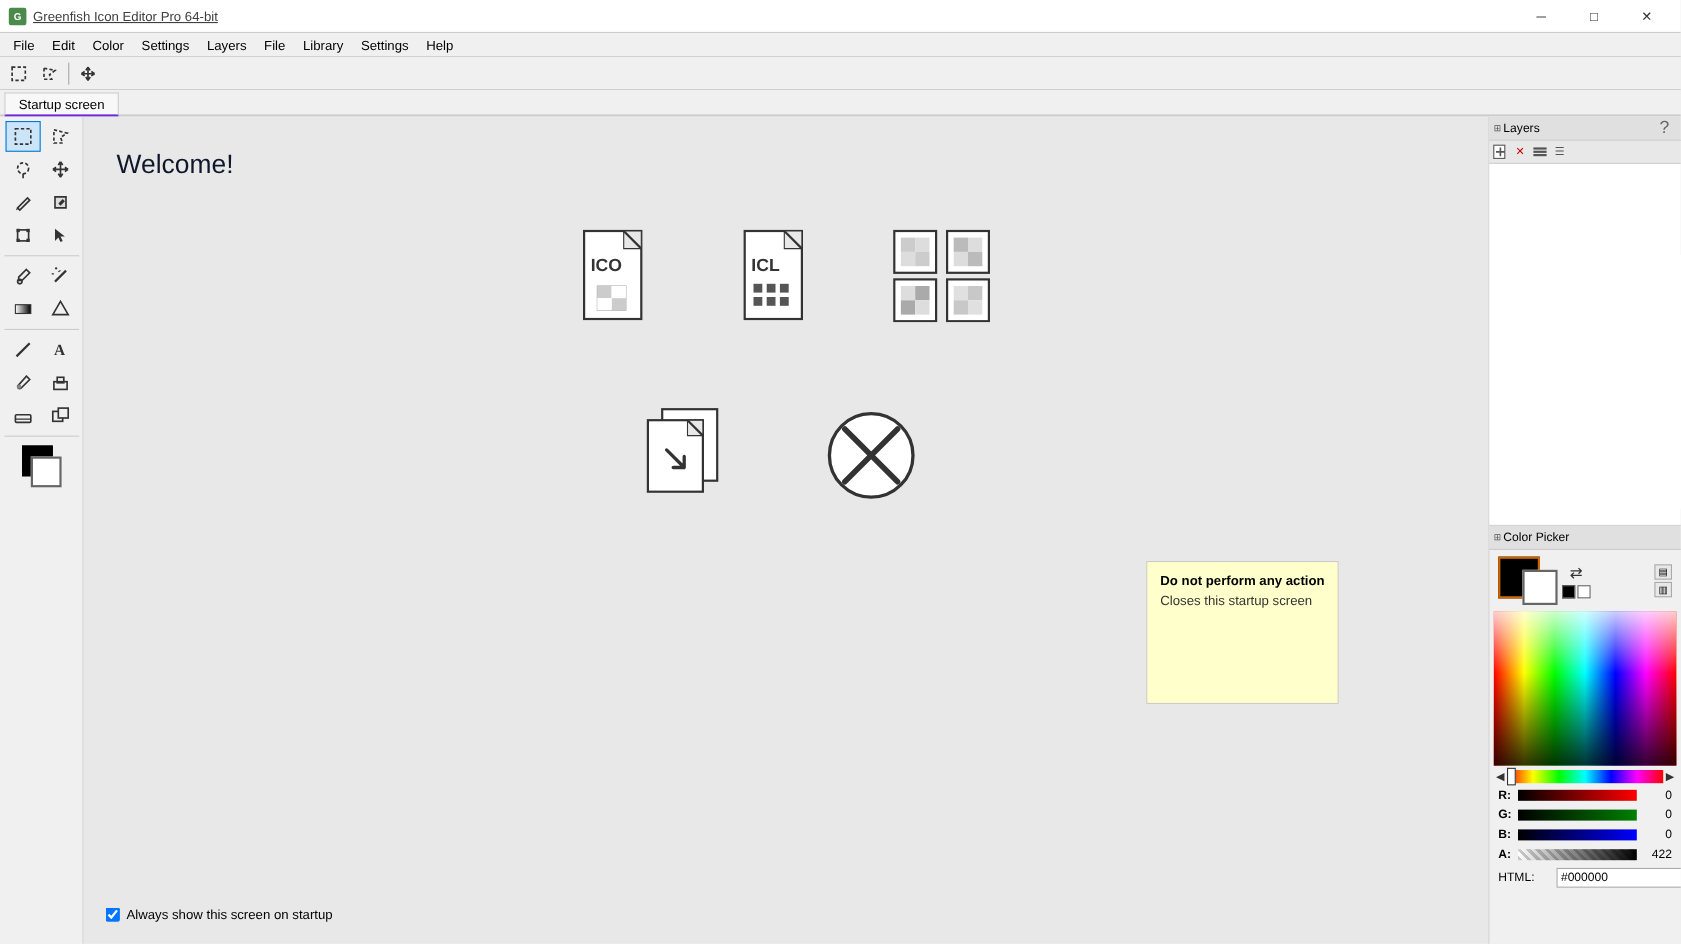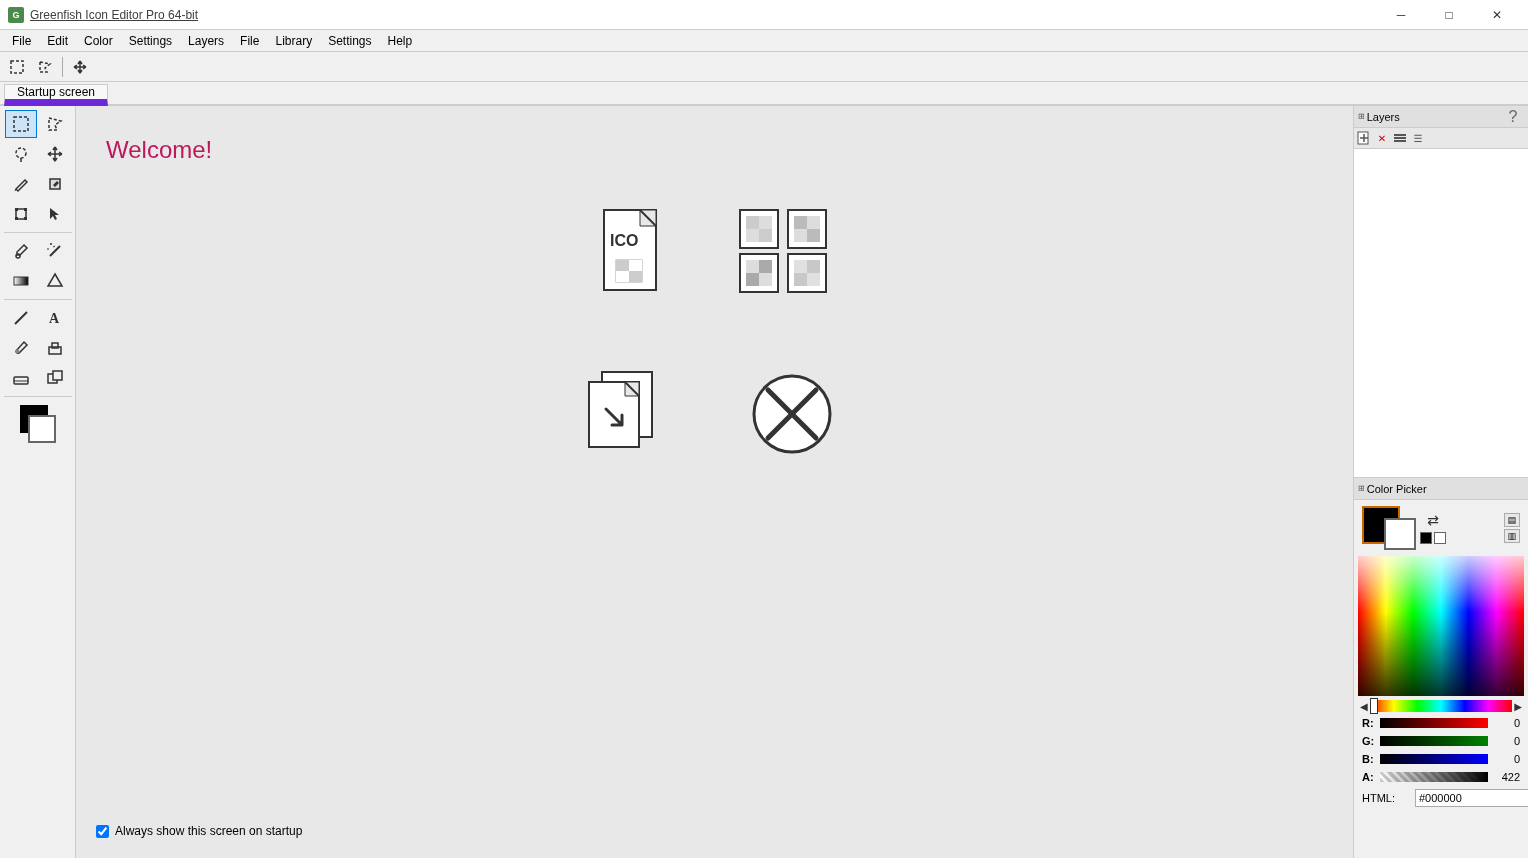--- a/index.html
+++ b/index.html
@@ -82,21 +82,21 @@
       background: #e0e0e0;
       border: 1px solid #ccc;
       border-bottom: none;
       margin-right: 2px;
       height: 22px;
       display: flex;
       align-items: center;
     }
     .tab.active {
       background: #f8f8f8;
-      border-bottom: 7px solid #6d28d9;
+      border-bottom: 2px solid #6d28d9;
       margin-bottom: -2px;
     }
 
     
     #main-layout {
       display: flex;
       height: calc(858px - 30px - 22px - 30px - 24px);
     }
 
     
@@ -162,21 +162,21 @@
 
     
     #welcome-panel {
       background: #e8e8e8;
       min-height: 100%;
       padding: 10px 20px 20px 10px;
     }
     #welcome-panel h1 {
       font-size: 24px;
       font-weight: normal;
-      color: #be185d;
+      color: #0f172a;
       margin-bottom: 8px;
     }
     #welcome-panel .subtitle {
       font-size: 12px;
       color: #333;
       margin-bottom: 30px;
     }
 
     .action-item {
       display: flex;
@@ -682,20 +682,37 @@
 
                   <rect x="14" y="52" width="26" height="22" fill="none" stroke="#aaa" stroke-width="1"></rect>
                   <rect x="14" y="52" width="13" height="11" fill="#ccc"></rect>
                   <rect x="27" y="63" width="13" height="11" fill="#ccc"></rect>
                   <rect x="27" y="52" width="13" height="11" fill="white"></rect>
                   <rect x="14" y="63" width="13" height="11" fill="white"></rect>
                 </svg>
               </div>
             </div>
 
+            <div class="action-item">
+              <div class="action-icon">
+                <svg width="70" height="85" viewBox="0 0 70 85">
+                  <rect x="2" y="2" width="52" height="80" fill="white" stroke="#333" stroke-width="2"></rect>
+                  <polygon points="38,2 54,2 54,18 38,18" fill="#e8e8e8" stroke="#333" stroke-width="1"></polygon>
+                  <line x1="38" y1="2" x2="54" y2="18" stroke="#333" stroke-width="2"></line>
+                  <text x="8" y="38" font-family="Arial" font-size="16" font-weight="bold" fill="#333">ICL</text>
+
+                  <rect x="10" y="50" width="8" height="8" fill="#555"></rect>
+                  <rect x="22" y="50" width="8" height="8" fill="#555"></rect>
+                  <rect x="34" y="50" width="8" height="8" fill="#555"></rect>
+                  <rect x="10" y="62" width="8" height="8" fill="#555"></rect>
+                  <rect x="22" y="62" width="8" height="8" fill="#555"></rect>
+                  <rect x="34" y="62" width="8" height="8" fill="#555"></rect>
+                </svg>
+              </div>
+            </div>
 
             <div class="action-item">
               <div class="action-icon">
                 <svg width="90" height="85" viewBox="0 0 90 85">
 
                   <rect x="2" y="2" width="38" height="38" fill="white" stroke="#333" stroke-width="2"></rect>
                   <rect x="50" y="2" width="38" height="38" fill="white" stroke="#333" stroke-width="2"></rect>
                   <rect x="2" y="46" width="38" height="38" fill="white" stroke="#333" stroke-width="2"></rect>
                   <rect x="50" y="46" width="38" height="38" fill="white" stroke="#333" stroke-width="2"></rect>
 
@@ -744,20 +761,24 @@
               <div class="action-icon">
                 <svg width="85" height="85" viewBox="0 0 85 85">
                   <circle cx="42" cy="42" r="38" fill="white" stroke="#333" stroke-width="3"></circle>
                   <line x1="18" y1="18" x2="66" y2="66" stroke="#333" stroke-width="5" stroke-linecap="round"></line>
                   <line x1="66" y1="18" x2="18" y2="66" stroke="#333" stroke-width="5" stroke-linecap="round"></line>
                 </svg>
               </div>
             </div>
           </div>
 
+          <div id="description-box">
+            <div class="desc-title">Do not perform any action</div>
+            <div class="desc-body">Closes this startup screen</div>
+          </div>
         </div>
       </div>
 
       <div id="startup-checkbox">
         <input type="checkbox" id="always-show" checked="" style="">
         <label for="always-show">Always show this screen on startup</label>
       </div>
     </div>
   </div>
 

